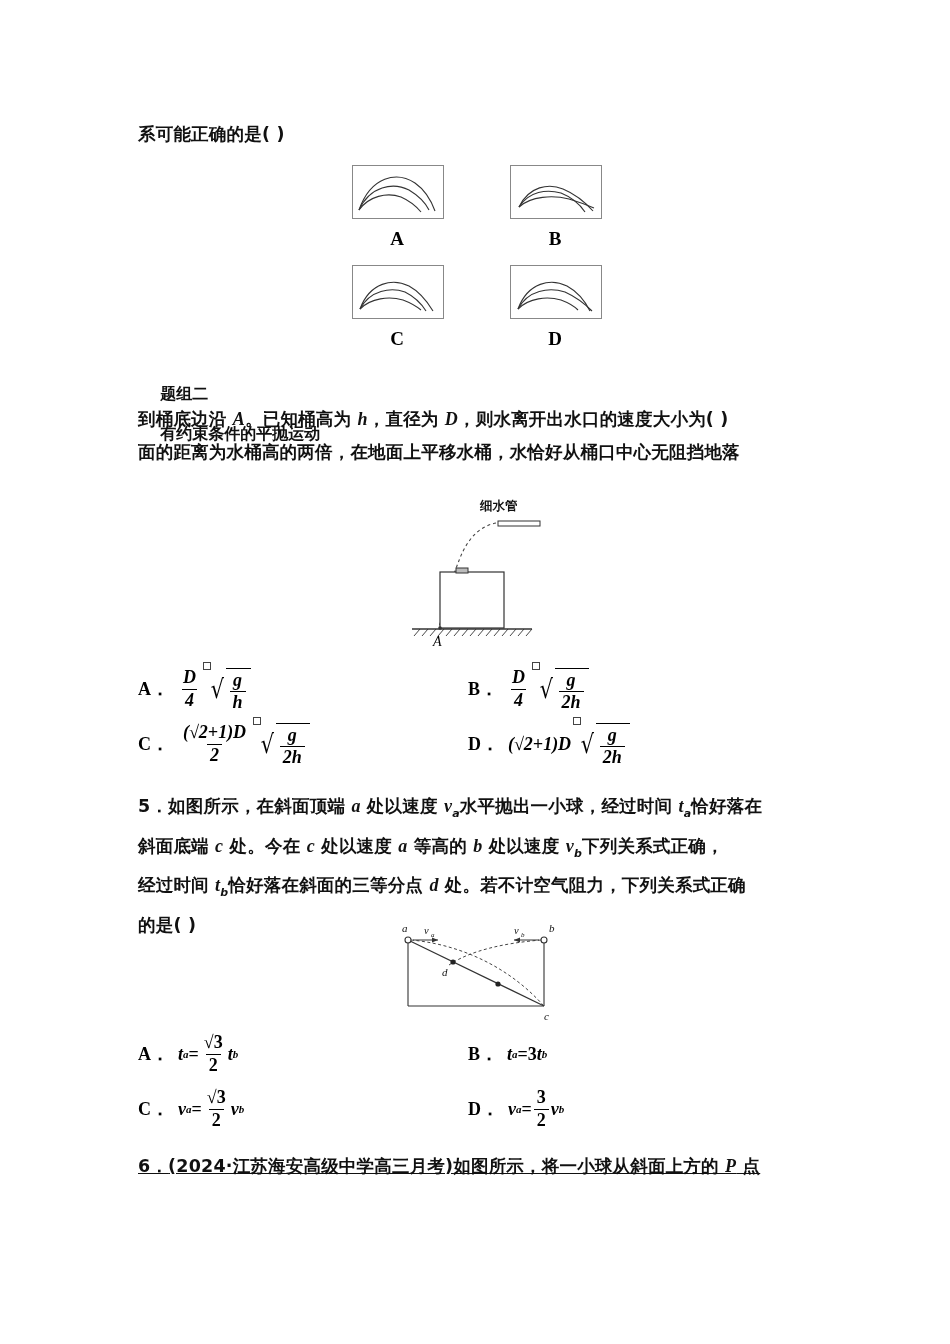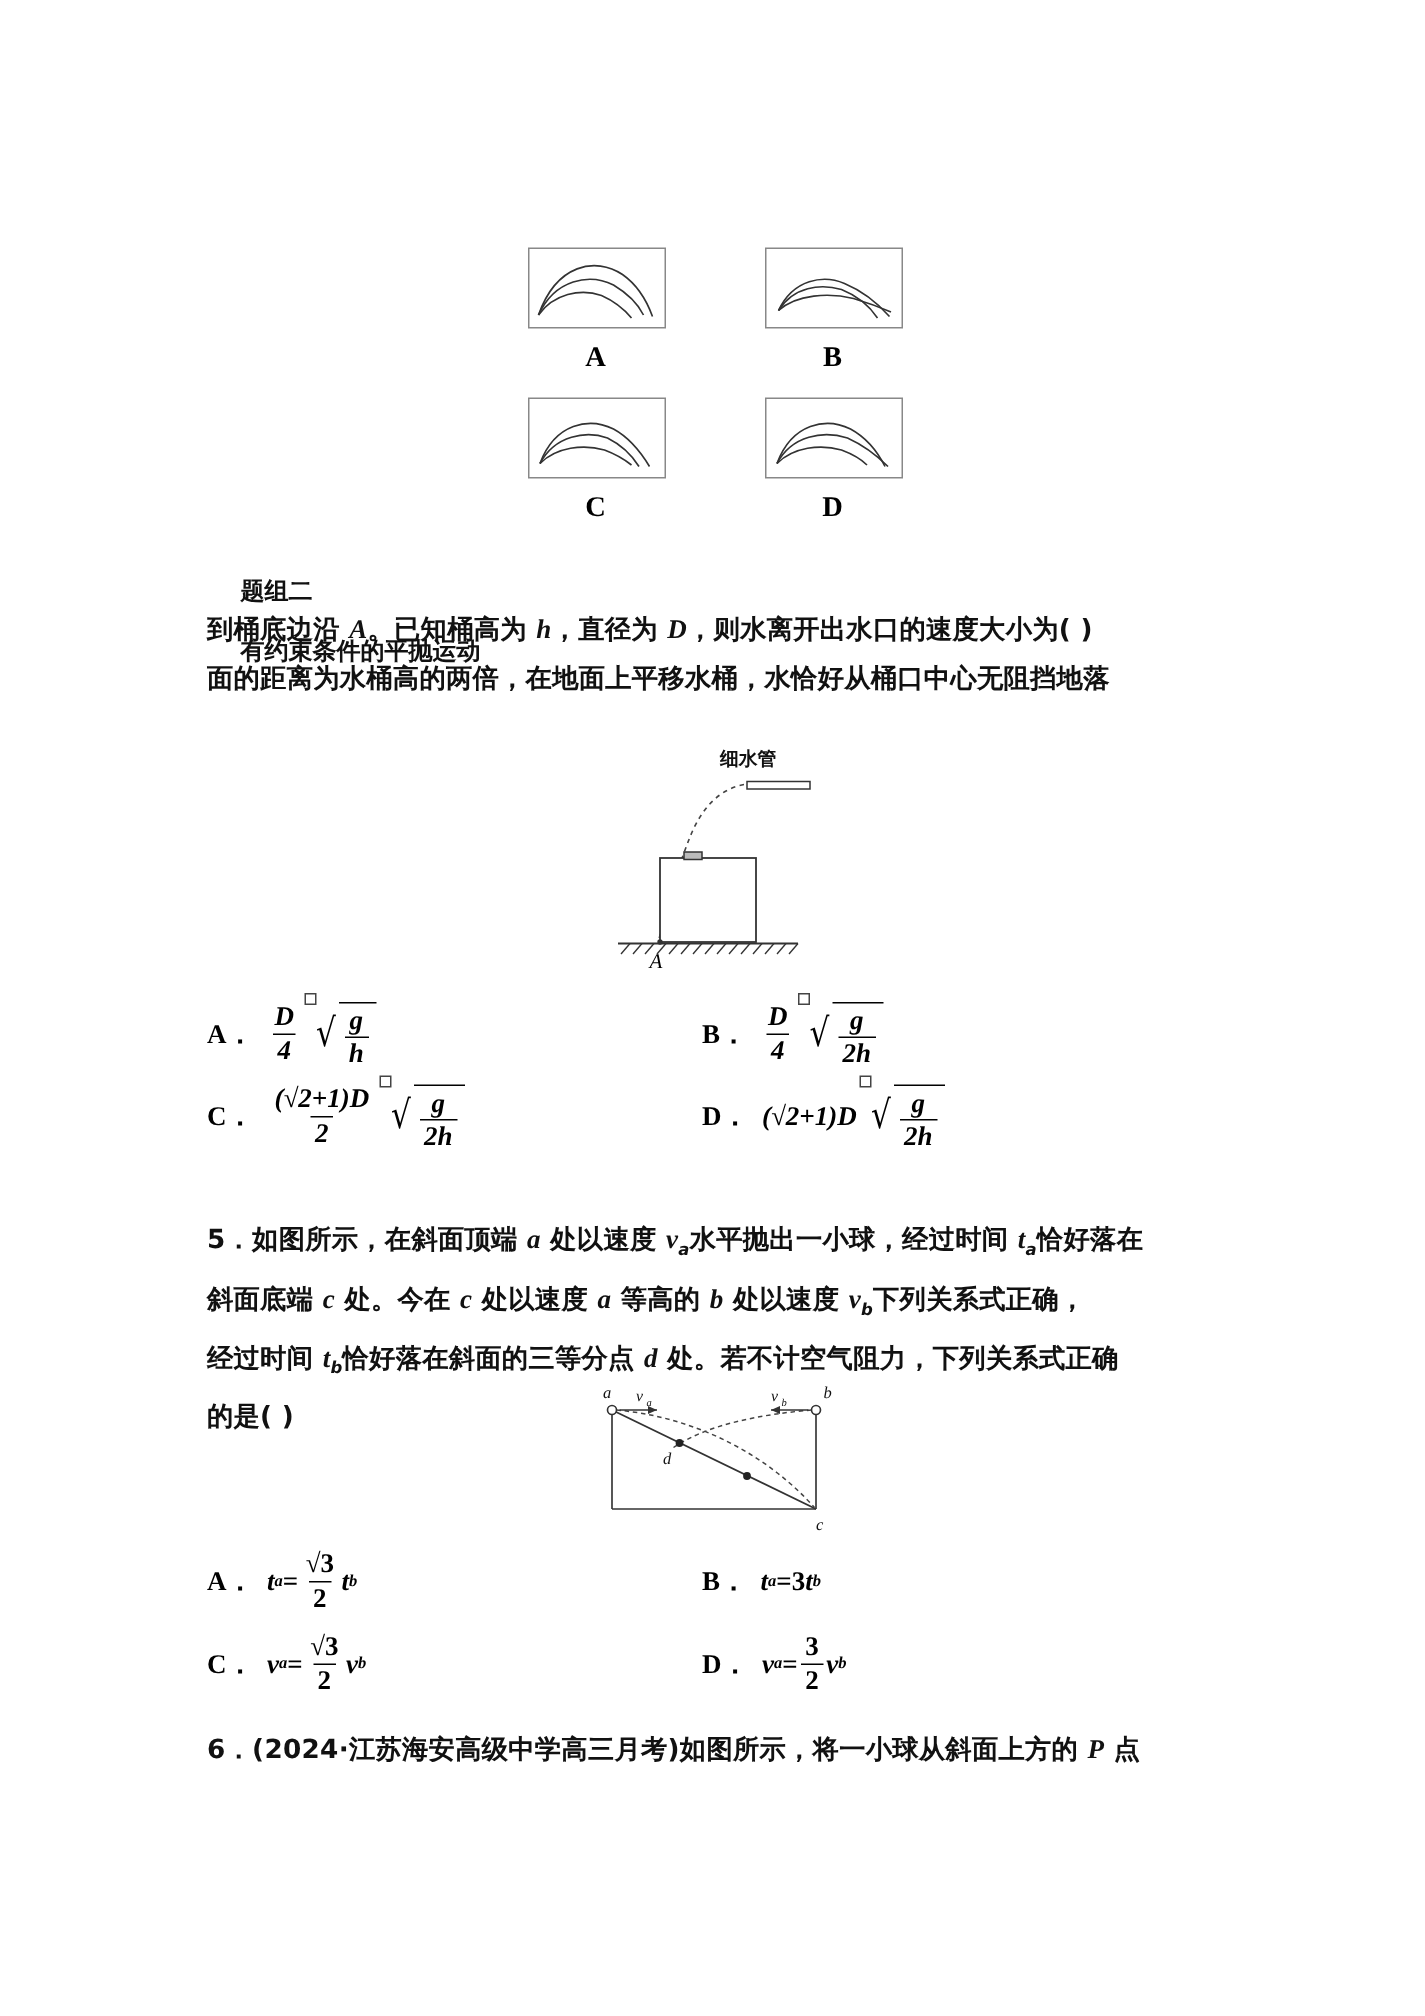--- a/index.html
+++ b/index.html
@@ -159,20 +159,21 @@
     text-align: center;
     width: 40px;
   }
   svg { display: block; }
 </style>
 </head>
 <body>
 
 <div class="page">
 
+  <div class="blk cn" style="top:118px;">系可能正确的是(        )</div>
 
   <div class="curvebox" style="left:352px; top:165px; width:90px; height:52px;">
     <svg width="87" height="49" viewBox="0 0 87 49">
       <path d="M6 44 C 18 10, 44 5, 62 17 C 72 24, 78 34, 82 45" fill="none" stroke="#333" stroke-width="1.1"></path>
       <path d="M6 44 C 17 20, 40 16, 56 24 C 66 30, 72 36, 76 44" fill="none" stroke="#333" stroke-width="1.1"></path>
       <path d="M6 44 C 16 30, 34 26, 48 31 C 57 35, 63 40, 68 46" fill="none" stroke="#333" stroke-width="1.1"></path>
     </svg>
   </div>
   <div class="fig-label" style="left:377px; top:228px;">A</div>
 
@@ -327,21 +328,21 @@
             <span class="frac">
               <span class="num">g</span>
               <span class="den">2h</span>
             </span>
           </span>
         </span>
       </span>
     </div>
   </div>
 
-  <div class="blk cn" style="top:790px;margin-top:20px;">
+  <div class="blk cn" style="top:790px;">
     <div>
       <span>5．</span><span>如图所示，在斜面顶端 </span><span class="italic-var">a</span><span> 处以速度 </span><span class="bold-var">v</span><sub class="v">a</sub><span>水平抛出一小球，经过时间 </span><span class="italic-var">t</span><sub class="v">a</sub><span>恰好落在</span>
     </div>
     <div>
       <span>斜面底端 </span><span class="italic-var">c</span><span> 处。今在 </span><span class="italic-var">c</span><span> 处以速度 </span><span class="italic-var">a</span><span> 等高的 </span><span class="italic-var">b</span><span> 处以速度 </span><span class="bold-var">v</span><sub class="v">b</sub><span>下列关系式正确，</span>
     </div>
     <div>
       <span>经过时间 </span><span class="italic-var">t</span><sub class="v">b</sub><span>恰好落在斜面的三等分点 </span><span class="italic-var">d</span><span> 处。若不计空气阻力，下列关系式正确</span>
     </div>
     <div>
@@ -438,19 +439,19 @@
         <span class="frac upright">
           <span class="num">3</span>
           <span class="den">2</span>
         </span>
         <span class="bold-var">v</span>
           <sub class="v">b</sub>
       </span>
     </div>
   </div>
 
-  <div class="blk cn" style="top:1150px;">
+  <div class="blk cn" style="top:1150px;text-decoration:underline;">
     <div>
       <span>6．</span><span>(2024·江苏海安高级中学高三月考)</span><span>如图所示，将一小球从斜面上方的 </span><span class="italic-var">P</span><span> 点</span>
     </div>
   </div>
 
 </div>
 
 </body></html>

